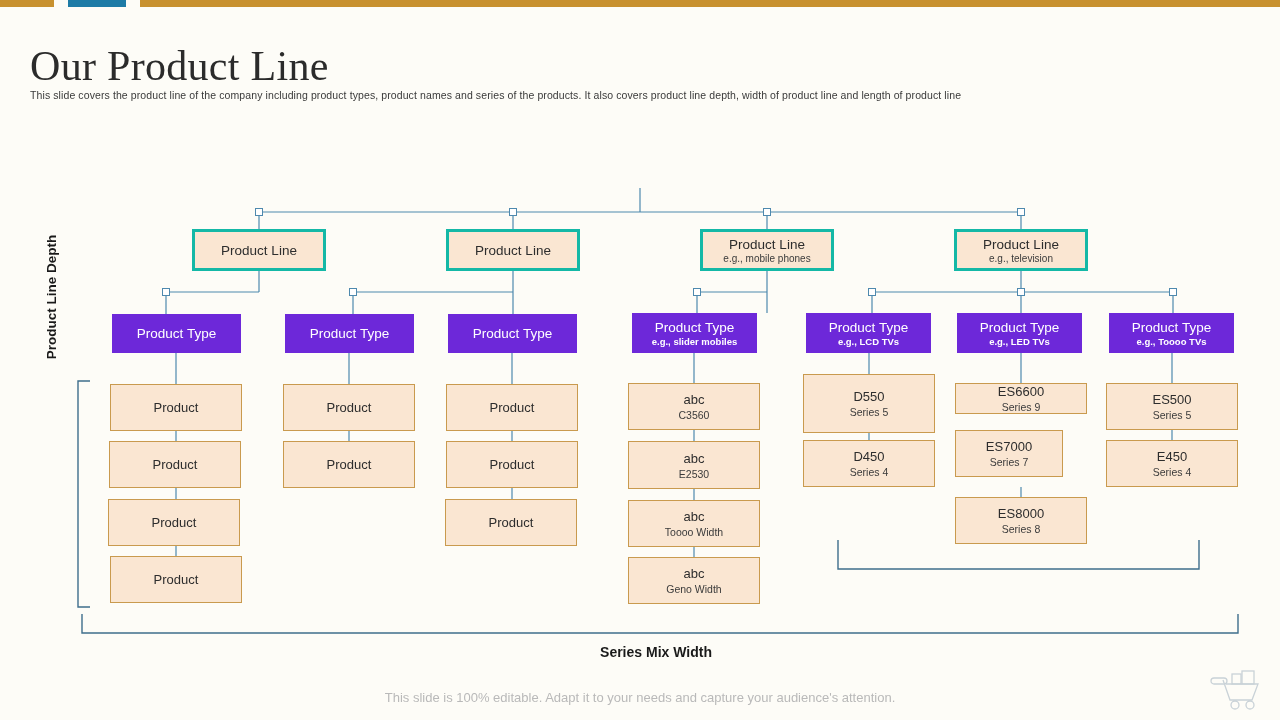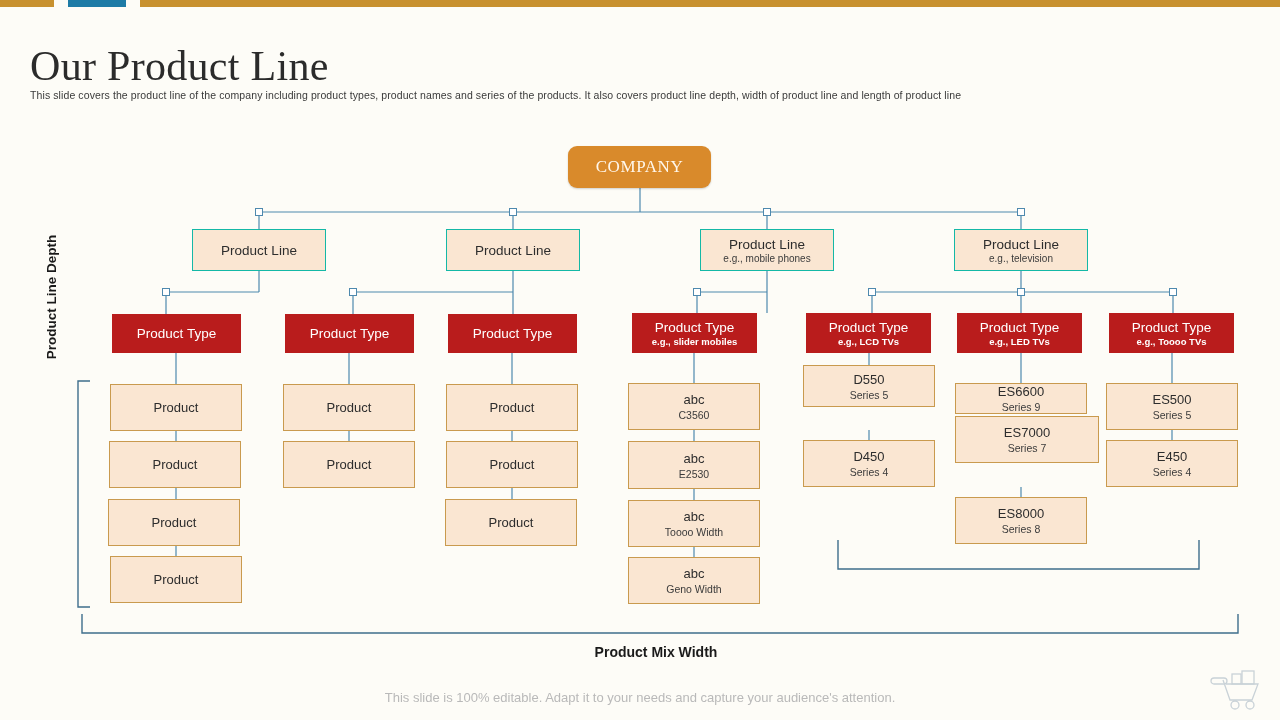--- a/index.html
+++ b/index.html
@@ -40,27 +40,27 @@
   .node { position:absolute; display:flex; flex-direction:column;
           align-items:center; justify-content:center; text-align:center; }
 
   .company {
     background:#D98A2B; border-radius:9px;
     color:#FFF7EC; font-family:"Liberation Serif", serif;
     font-size:17px; letter-spacing:.6px;
     box-shadow:0 1px 2px rgba(0,0,0,.18);
   }
   .pline {
-    background:#FAE6D2; border:1px solid #14b8a6; color:#2D2D2D;
+    background:#FAE6D2; border:3px solid #14b8a6; color:#2D2D2D;
   }
   .pline .t1 { font-size:13.5px; }
   .pline .t2 { font-size:10px; color:#3B3B3B; margin-top:1px; }
 
   .ptype {
-    background:#b91c1c; color:#FFFFFF;
+    background:#6d28d9; color:#FFFFFF;
   }
   .ptype .t1 { font-size:13.5px; }
   .ptype .t2 { font-size:9.5px; margin-top:1px;font-weight:bold; }
 
   .leaf {
     background:#FAE6D2; border:1px solid #C99A4E; color:#2D2D2D;
   }
   .leaf .t1 { font-size:13px; }
   .leaf .t2 { font-size:10.5px; color:#3B3B3B; margin-top:2px; }
 
@@ -169,23 +169,20 @@
   <div class="jnode" style="left:509px; top:208px;"></div>
   <div class="jnode" style="left:763px; top:208px;"></div>
   <div class="jnode" style="left:1017px; top:208px;"></div>
   <div class="jnode" style="left:162px; top:288px;"></div>
   <div class="jnode" style="left:349px; top:288px;"></div>
   <div class="jnode" style="left:693px; top:288px;"></div>
   <div class="jnode" style="left:868px; top:288px;"></div>
   <div class="jnode" style="left:1017px; top:288px;"></div>
   <div class="jnode" style="left:1169px; top:288px;"></div>
 
-  <div class="node company" style="left:568px; top:146px; width:143px; height:42px;">
-    <span class="t1">COMPANY</span>
-  </div>
 
   <div class="node pline" style="left:192px; top:229px; width:134px; height:42px;">
     <span class="t1">Product Line</span>
   </div>
   <div class="node pline" style="left:446px; top:229px; width:134px; height:42px;">
     <span class="t1">Product Line</span>
   </div>
   <div class="node pline" style="left:700px; top:229px; width:134px; height:42px;">
     <span class="t1">Product Line</span>
     <span class="t2">e.g., mobile phones</span>
@@ -261,53 +258,53 @@
   </div>
   <div class="node leaf" style="left:628px; top:500px; width:132px; height:47px;">
     <span class="t1">abc</span>
     <span class="t2">Toooo Width</span>
   </div>
   <div class="node leaf" style="left:628px; top:557px; width:132px; height:47px;">
     <span class="t1">abc</span>
     <span class="t2">Geno Width</span>
   </div>
 
-  <div class="node leaf" style="left:803px; top:365px; width:132px; height:42px;">
+  <div class="node leaf" style="left:803px; top:374px; width:132px; height:59px;">
     <span class="t1">D550</span>
     <span class="t2">Series 5</span>
   </div>
   <div class="node leaf" style="left:803px; top:440px; width:132px; height:47px;">
     <span class="t1">D450</span>
     <span class="t2">Series 4</span>
   </div>
 
   <div class="node leaf" style="left:955px; top:383px; width:132px; height:31px;">
     <span class="t1">ES6600</span>
     <span class="t2">Series 9</span>
   </div>
-  <div class="node leaf" style="left:955px; top:416px; width:144px; height:47px;">
+  <div class="node leaf" style="left:955px; top:430px; width:108px; height:47px;">
     <span class="t1">ES7000</span>
     <span class="t2">Series 7</span>
   </div>
   <div class="node leaf" style="left:955px; top:497px; width:132px; height:47px;">
     <span class="t1">ES8000</span>
     <span class="t2">Series 8</span>
   </div>
 
   <div class="node leaf" style="left:1106px; top:383px; width:132px; height:47px;">
     <span class="t1">ES500</span>
     <span class="t2">Series 5</span>
   </div>
   <div class="node leaf" style="left:1106px; top:440px; width:132px; height:47px;">
     <span class="t1">E450</span>
     <span class="t2">Series 4</span>
   </div>
 
   <div class="brk-label" id="depth-label">Product Line Depth</div>
-  <div class="brk-label" id="width-label">Product Mix Width</div>
+  <div class="brk-label" id="width-label">Series Mix Width</div>
 </div>
 
 <div id="footer-note">This slide is 100% editable. Adapt it to your needs and capture your audience's attention.</div>
 <svg id="cart-icon" viewBox="0 0 56 42">
   <g fill="none" stroke="#9FB0BE" stroke-width="1.3">
     <path d="M4 10 h10 a3 3 0 0 1 0 6 H4 a3 3 0 0 1 0 -6 z"></path>
     <path d="M13 12 L20 32 h22 l6 -16 H16"></path>
     <rect x="22" y="6" width="9" height="10"></rect>
     <rect x="32" y="3" width="12" height="13"></rect>
     <circle cx="25" cy="37" r="4"></circle>

